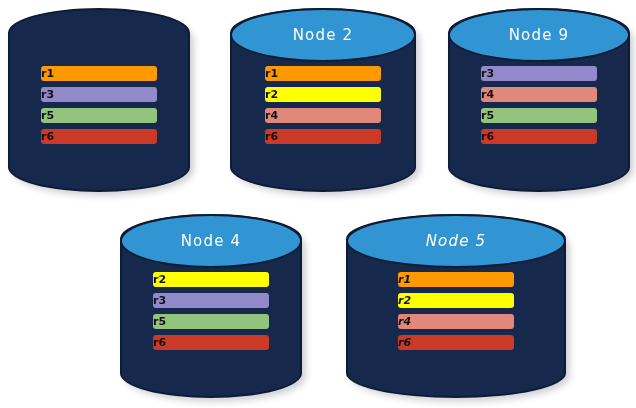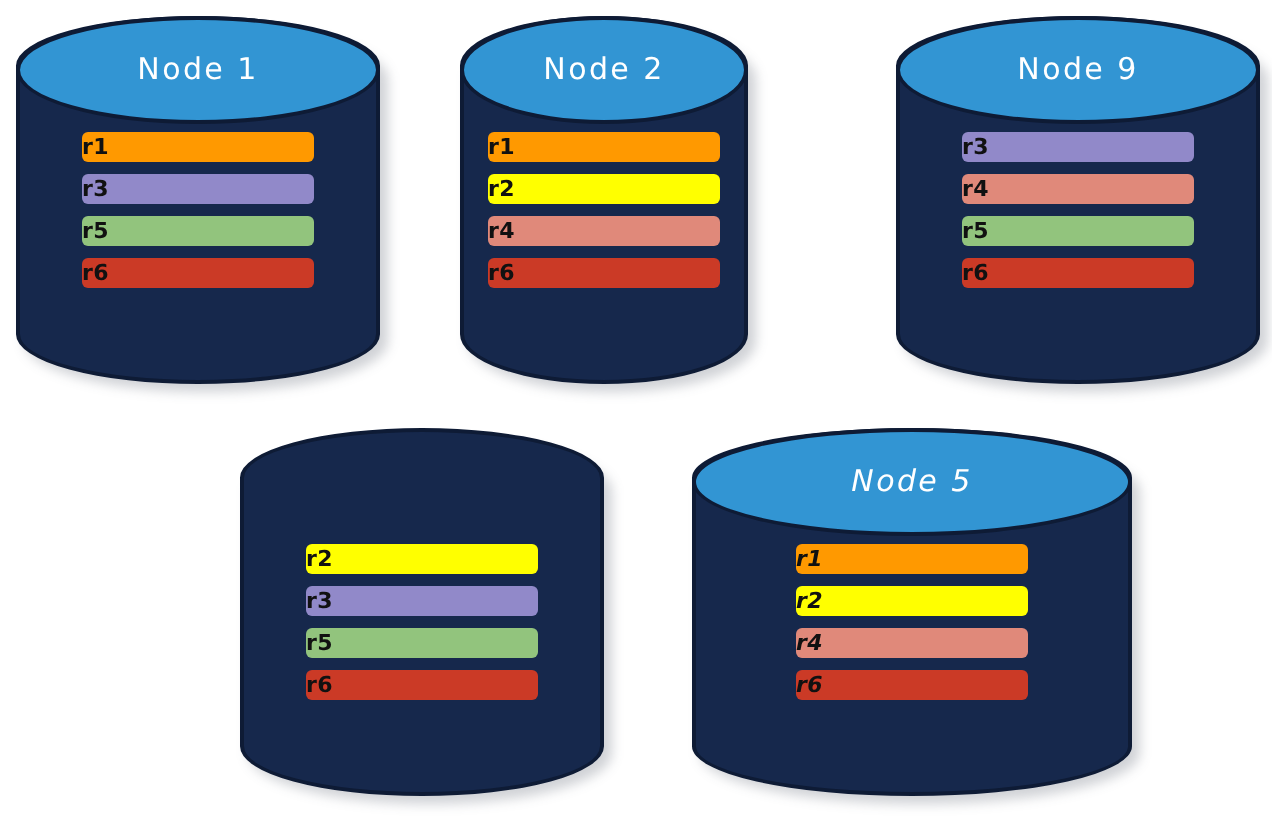--- a/index.html
+++ b/index.html
@@ -98,31 +98,28 @@
     user-select: none;
   }
 </style>
 </head>
 <body>
 
 <div id="diagram">
     <div class="node" style="left: 8px; top: 8px; width: 182px; height: 184px;">
       <div class="cyl-shadow"></div>
       <div class="cyl-body" style="background: rgb(22, 40, 76); border-color: rgb(14, 27, 53);"></div>
-      <div class="cyl-top" style="background: rgb(50, 149, 211); border-color: rgb(14, 27, 53);">
-        <div class="cyl-top-label">Node  1</div>
-      </div>
       <div class="records">
         <div class="record-bar" style="background: rgb(255, 153, 0);">r1</div>
         <div class="record-bar" style="background: rgb(145, 137, 201);">r3</div>
         <div class="record-bar" style="background: rgb(146, 196, 125);">r5</div>
         <div class="record-bar" style="background: rgb(203, 58, 38);">r6</div>
       </div>
     </div>
-    <div class="node" style="left: 230px; top: 8px; width: 144px; height: 184px;">
+    <div class="node" style="left: 230px; top: 8px; width: 186px; height: 184px;">
       <div class="cyl-shadow"></div>
       <div class="cyl-body" style="background: rgb(22, 40, 76); border-color: rgb(14, 27, 53);"></div>
       <div class="cyl-top" style="background: rgb(50, 149, 211); border-color: rgb(14, 27, 53);">
         <div class="cyl-top-label">Node  2</div>
       </div>
       <div class="records">
         <div class="record-bar" style="background: rgb(255, 153, 0);">r1</div>
         <div class="record-bar" style="background: rgb(255, 255, 0);">r2</div>
         <div class="record-bar" style="background: rgb(224, 137, 122);">r4</div>
         <div class="record-bar" style="background: rgb(203, 58, 38);">r6</div>
@@ -137,20 +134,23 @@
       <div class="records">
         <div class="record-bar" style="background: rgb(145, 137, 201);">r3</div>
         <div class="record-bar" style="background: rgb(224, 137, 122);">r4</div>
         <div class="record-bar" style="background: rgb(146, 196, 125);">r5</div>
         <div class="record-bar" style="background: rgb(203, 58, 38);">r6</div>
       </div>
     </div>
     <div class="node" style="left: 120px; top: 214px; width: 182px; height: 184px;">
       <div class="cyl-shadow"></div>
       <div class="cyl-body" style="background: rgb(22, 40, 76); border-color: rgb(14, 27, 53);"></div>
+      <div class="cyl-top" style="background: rgb(50, 149, 211); border-color: rgb(14, 27, 53);">
+        <div class="cyl-top-label">Node  4</div>
+      </div>
       <div class="records">
         <div class="record-bar" style="background: rgb(255, 255, 0);">r2</div>
         <div class="record-bar" style="background: rgb(145, 137, 201);">r3</div>
         <div class="record-bar" style="background: rgb(146, 196, 125);">r5</div>
         <div class="record-bar" style="background: rgb(203, 58, 38);">r6</div>
       </div>
     </div>
     <div class="node" style="left: 346px; top: 214px; width: 220px; height: 184px; font-style: italic;">
       <div class="cyl-shadow"></div>
       <div class="cyl-body" style="background: rgb(22, 40, 76); border-color: rgb(14, 27, 53);"></div>

